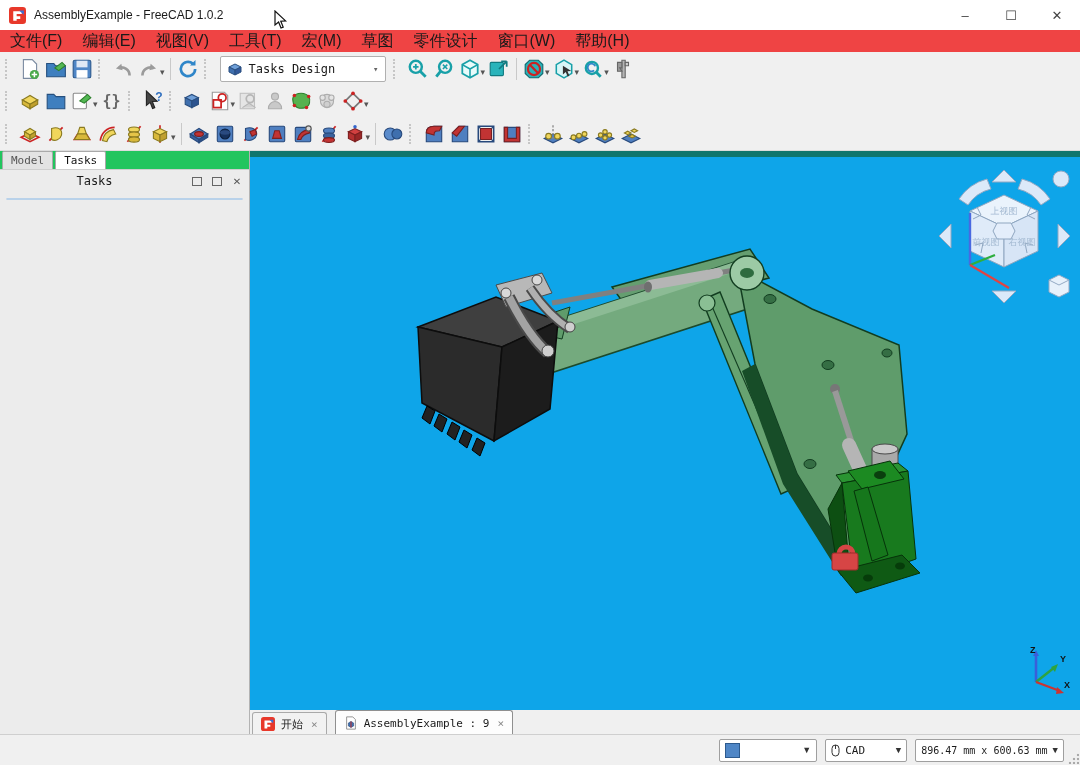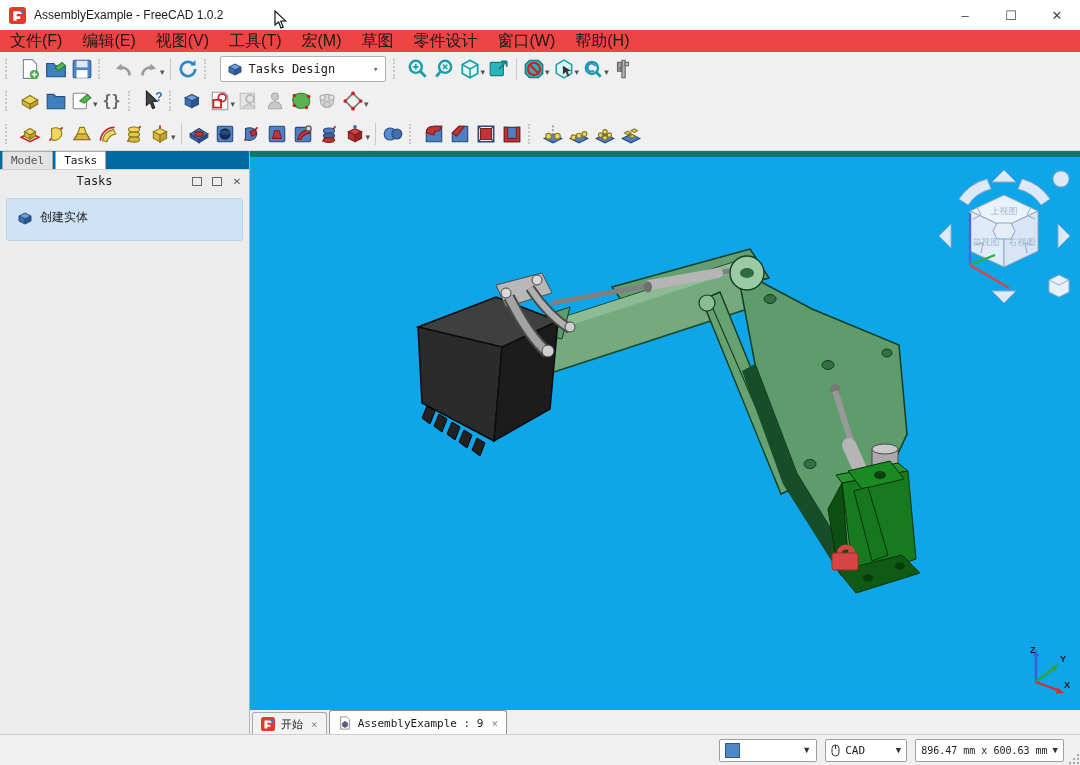--- a/index.html
+++ b/index.html
@@ -31,21 +31,21 @@
   .tbtn svg{width:22px;height:22px}
   .dd{font-size:9px;color:#555;margin:6px 1px 0 -2px}
   .dis{filter:grayscale(1);opacity:.55}
   .combo{display:flex;align-items:center;gap:6px;height:24px;width:152px;background:#fff;border:1px solid #b0b0b0;
          border-radius:2px;padding:0 6px;font-size:12px;margin:0 4px}
   .combo svg{width:16px;height:16px}
   .combo .caret{margin-left:auto;font-size:9px;color:#666}
 
   
   .dock{position:absolute;left:0;top:151px;width:249px;bottom:30px;background:#ececec;border-right:1px solid #b3b3b3}
-  .dock-tabs{display:flex;padding-left:2px;background:#0369a1}
+  .dock-tabs{display:flex;padding-left:2px;background:#22c55e}
   .dock-tab{font-size:11px;padding:2px 8px;border:1px solid #a9a9a9;border-bottom:none;background:#e3e3e3;color:#555;
             border-radius:2px 2px 0 0;margin-right:2px}
   .dock-tab.active{background:#fff;color:#111;position:relative;top:0}
   .panel-head{height:22px;display:flex;align-items:center;background:#ececec;border-top:1px solid #cfcfcf}
   .panel-title{flex:1;text-align:center;font-size:12px}
   .ph-btn{width:16px;height:14px;margin-right:4px;display:flex;align-items:center;justify-content:center;color:#555;font-size:10px}
   .box-min{width:8px;height:7px;border:1px solid #666}
   .box-float{width:8px;height:7px;border:1px solid #666;position:relative;background:#ececec}
   .box-float:before{content:"";position:absolute;left:2px;top:-3px;width:8px;height:7px;border:1px solid #666;z-index:-1}
   .task-card{margin:6px 6px;border:1px solid #b9d2ea;border-radius:3px;overflow:hidden}
@@ -59,21 +59,21 @@
 
   
   .viewport{position:absolute;left:250px;top:151px;right:0;bottom:55px;background:#0ea5e9;overflow:hidden;border-top:6px solid #0f766e}
   .scene{position:absolute;inset:0}
   .navcube{position:absolute;top:12px;right:8px;width:135px;height:135px}
   .triad{position:absolute;right:10px;bottom:14px;width:52px;height:52px}
 
   
   .mdibar{position:absolute;left:250px;right:0;bottom:30px;height:25px;background:#f0f0f0;display:flex;align-items:flex-end;padding-left:2px}
   .mdi-tab{display:flex;align-items:center;gap:6px;height:22px;padding:0 8px;border:1px solid #a9a9a9;border-bottom:none;
-           background:#f2f2f2;border-radius:3px 3px 0 0;margin-right:2px;font-size:11px}
+           background:#f2f2f2;border-radius:3px 3px 0 0;margin-right:8px;font-size:11px}
   .mdi-tab.active{background:#fdfdfd;height:24px;border-color:#8f8f8f}
   .mdi-tab svg{width:14px;height:14px}
   .tab-close{color:#888;font-size:11px;margin-left:2px}
 
   
   .statusbar{position:absolute;left:0;right:0;bottom:0;height:30px;background:#f0f0f0;border-top:1px solid #cfcfcf;
              display:flex;align-items:center;font-size:11px}
   .status-msg{margin-left:5px;white-space:nowrap}
   .status-right{margin-left:auto;display:flex;align-items:center;gap:8px;margin-right:16px}
   .scombo{display:flex;align-items:center;gap:5px;height:21px;background:#fff;border:1px solid #9f9f9f;border-radius:2px;padding:0 5px}
@@ -499,30 +499,20 @@
     <span class="panel-title mono">Tasks</span>
     <span class="ph-btn">
         <span class="box-min"></span>
       </span>
     <span class="ph-btn">
         <span class="box-float"></span>
       </span>
     <span class="ph-btn">✕</span>
   </div>
   <div class="task-card">
-    <div class="task-card-body">
-      <div class="task-item mono">
-        <svg viewBox="0 0 16 16">
-            <path d="M2 6l6-3 6 3-6 3z" fill="#6f9fd8" stroke="#2a4f80"></path>
-            <path d="M2 6v5l6 3V9z" fill="#3f6fae" stroke="#2a4f80"></path>
-            <path d="M14 6v5l-6 3V9z" fill="#2d5490" stroke="#2a4f80"></path>
-          </svg>
-        <span>创建实体</span>
-      </div>
-    </div>
   </div>
 </div>
 
 <div class="viewport">
 
   <svg class="scene" viewBox="0 0 830 559">
 
     <polygon points="362,130 500,92 519,121 382,158" fill="#659e70" stroke="#123d20" stroke-width="1.5"></polygon>
     <polygon points="400,130 460,114 465,121 406,137" fill="#8cbb95" stroke="#123d20" stroke-width="0.8"></polygon>
 

